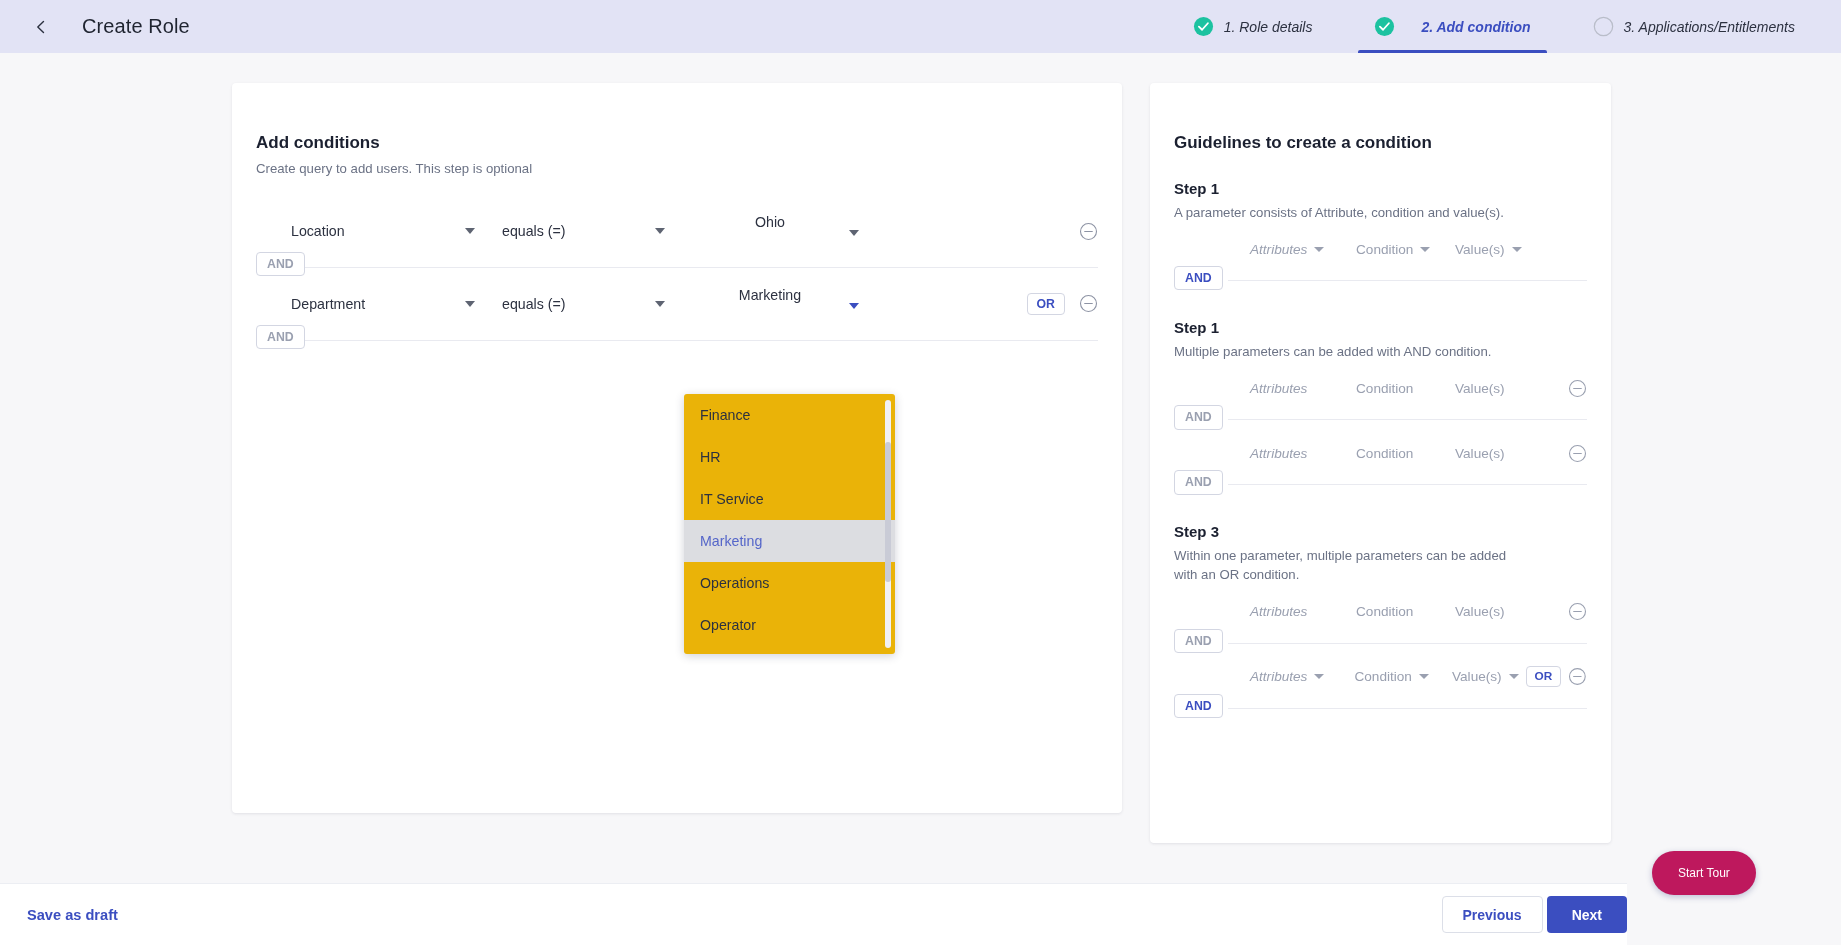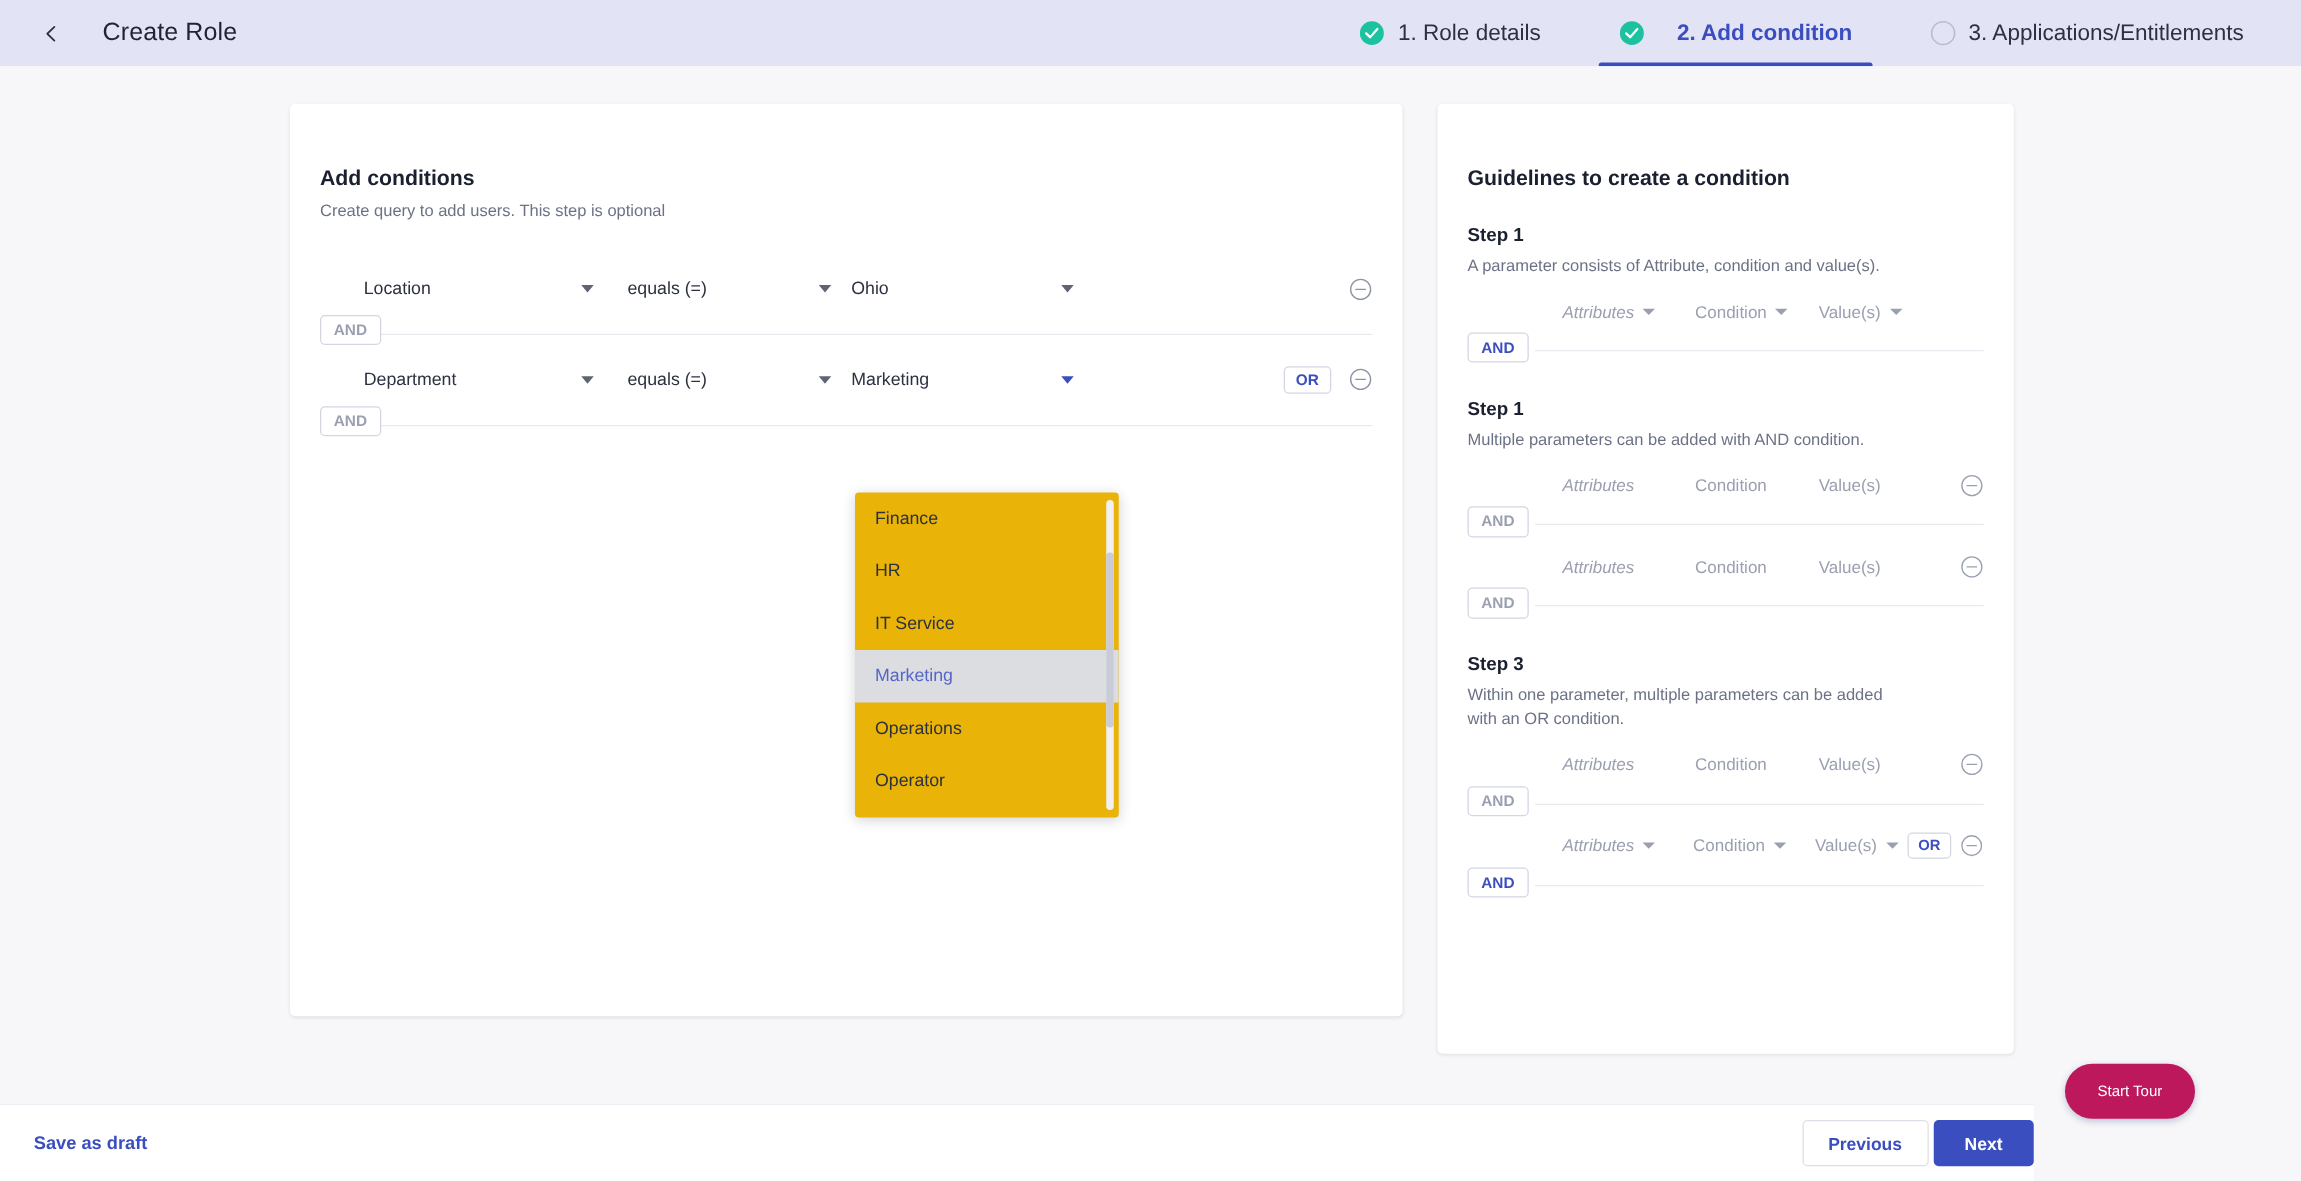--- a/index.html
+++ b/index.html
@@ -32,21 +32,21 @@
   .steps {
     margin-left: auto; display: flex; align-items: center;
     height: 53px; padding-right: 30px;
   }
   .step {
     display: flex; align-items: center; gap: 10px;
     height: 53px; padding: 0 16px; cursor: pointer;
     position: relative;
   }
   .step + .step { margin-left: 30px; }
-  .step-label { font-size: 18px; color: #2c3140; white-space: nowrap; }
+  .step-label { font-size: 14px; color: #2c3140; white-space: nowrap; font-style: italic; }
   .step.active .step-label { color: #3b4ec0; font-weight: 700; margin-left: 16px; }
   .step.active::after {
     content: ""; position: absolute; left: 0; right: 0; bottom: 0;
     height: 3px; background: #3b4ec0; border-radius: 2px 2px 0 0;
   }
   .step-circle { width: 21px; height: 21px; flex: 0 0 21px; }
 
   
   .body-area {
     position: absolute; top: 53px; left: 0;
@@ -76,21 +76,21 @@
   .sel-text { font-size: 14.2px; color: #2c3140; }
   .caret {
     width: 0; height: 0; margin-left: auto;
     border-left: 5.5px solid transparent;
     border-right: 5.5px solid transparent;
     border-top: 6px solid #5e6472;
   }
   .caret.blue { border-top-color: #3b4ec0; }
   .sel-attr { width: 184px; }
   .sel-cond { width: 163px; margin-left: 27px; }
-  .sel-val  { width: 178px; margin-left: 16px; }
+  .sel-val  { width: 178px; margin-left: 16px; flex-direction: column; }
 
   .row-right { margin-left: auto; display: flex; align-items: center; gap: 14px; }
   .or-badge {
     border: 1px solid #d3d6e2; border-radius: 4px;
     padding: 4px 9px; font-size: 12.3px; font-weight: 700;
     color: #3b4ec0; background: #fff; cursor: pointer; line-height: 1;
   }
   .rm-icon { width: 19px; height: 19px; cursor: pointer; display: block; }
 
   .and-line { position: relative; height: 31px; }

